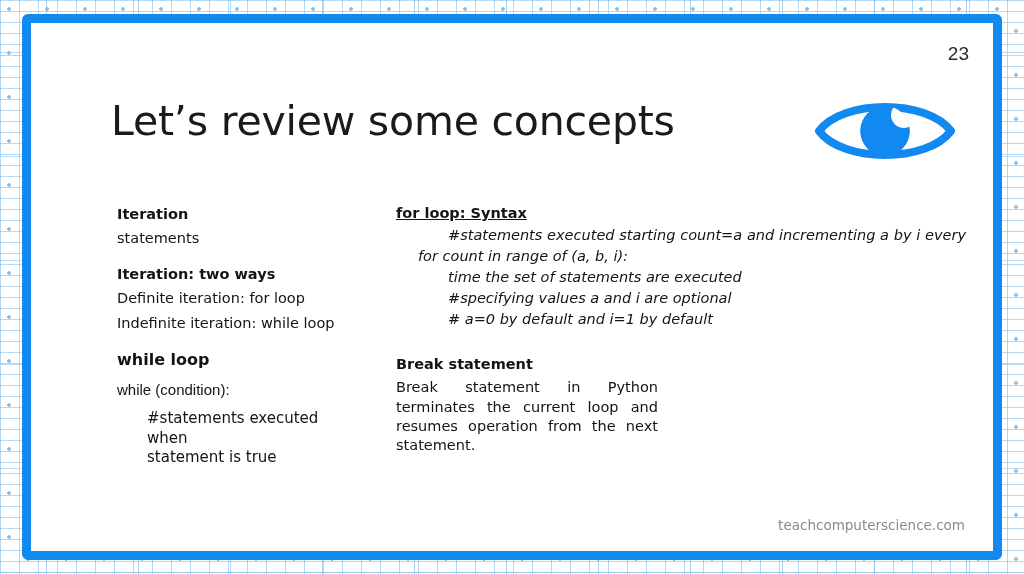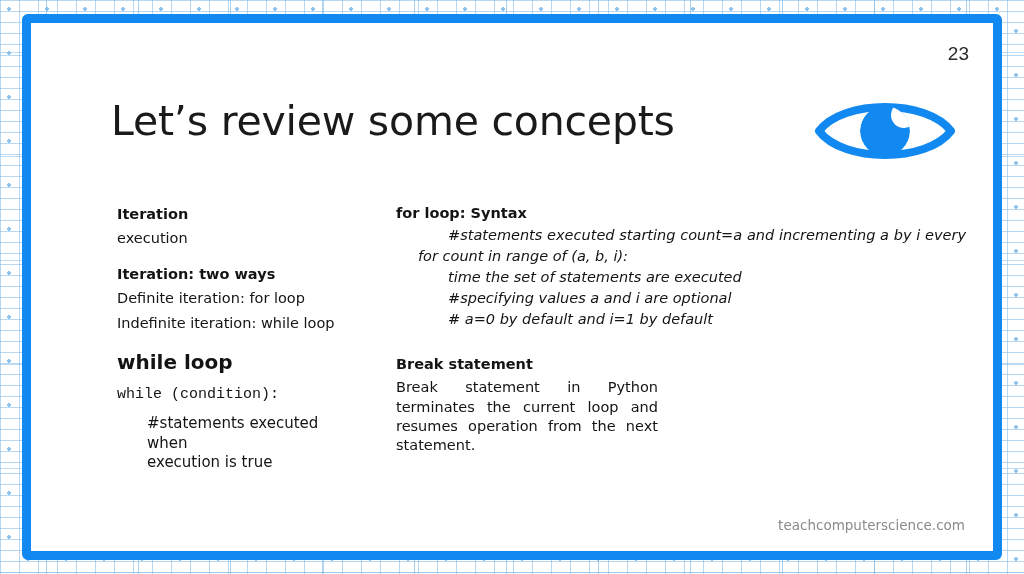--- a/index.html
+++ b/index.html
@@ -122,44 +122,45 @@
     font-size: 14.5px;
     line-height: 1.32;
     margin: 0;
     font-family: "DejaVu Sans", sans-serif;
   }
   .gap-lg { height: 17px; }
   .gap-sm { height: 9px; }
   .gap-xs { height: 5px; }
 
   .while-head {
-    font-size: 20px;
+    font-size: 16px;
     font-weight: bold;
     margin: 0 0 6px 0;
     font-family: "DejaVu Sans", sans-serif;
   }
   .while-line {
     font-size: 15px;
     line-height: 1.34;
     margin: 0;
-    font-family: Liberation Mono, monospace;
+    font-family: Liberation Sans, sans-serif;
   }
   .indent-1 {
     margin-left: 30px;
     font-size: 15px;
     line-height: 1.32;
     font-family: "DejaVu Sans", sans-serif;
   }
 
   
   .code-head {
     font-size: 14.5px;
     font-weight: bold;
     margin: 0 0 4px 0;
     font-family: "DejaVu Sans", sans-serif;
+    text-decoration: underline;
   }
   .code-line {
     font-style: italic;
     font-size: 14.5px;
     line-height: 1.45;
     margin: 0;
     font-family: "DejaVu Sans", sans-serif;
   }
   .code-indent-1 { margin-left: 22px; }
   .code-indent-2 { margin-left: 52px; }
@@ -215,37 +216,37 @@
         <path d="M4 38 C 28 6, 112 6, 136 38 C 112 70, 28 70, 4 38 Z" fill="none" stroke="#1189f0" stroke-width="8" stroke-linejoin="round"></path>
         <g clip-path="url(#irisClip)">
           <circle cx="70" cy="38" r="25" fill="#1189f0"></circle>
           <circle cx="89" cy="22" r="13" fill="#ffffff"></circle>
         </g>
       </svg>
     </div>
 
     <div class="col-left">
       <div class="h-bold">Iteration</div>
-      <div class="p-line">execution</div>
+      <div class="p-line">statements</div>
 
       <div class="gap-lg"></div>
 
       <div class="h-bold">Iteration: two ways</div>
       <div class="p-line">Definite iteration: for loop</div>
       <div class="gap-xs"></div>
       <div class="p-line">Indefinite iteration: while loop</div>
 
       <div class="gap-lg"></div>
 
       <div class="while-head">while loop</div>
       <div class="gap-xs"></div>
       <div class="while-line">while (condition):</div>
       <div class="gap-sm"></div>
       <div class="indent-1">#statements executed when</div>
-      <div class="indent-1">execution is true</div>
+      <div class="indent-1">statement is true</div>
     </div>
 
     <div class="col-right">
       <div class="code-head">for loop: Syntax</div>
 
       <div class="code-line code-indent-2 justified">#statements executed starting count=a and incrementing a by i every</div>
       <div class="code-line code-indent-1">for  count in range of (a, b, i):</div>
       <div class="code-line code-indent-2">time the set of statements are executed</div>
       <div class="code-line code-indent-2">#specifying values a and i are optional</div>
       <div class="code-line code-indent-2"># a=0 by default and i=1 by default</div>

